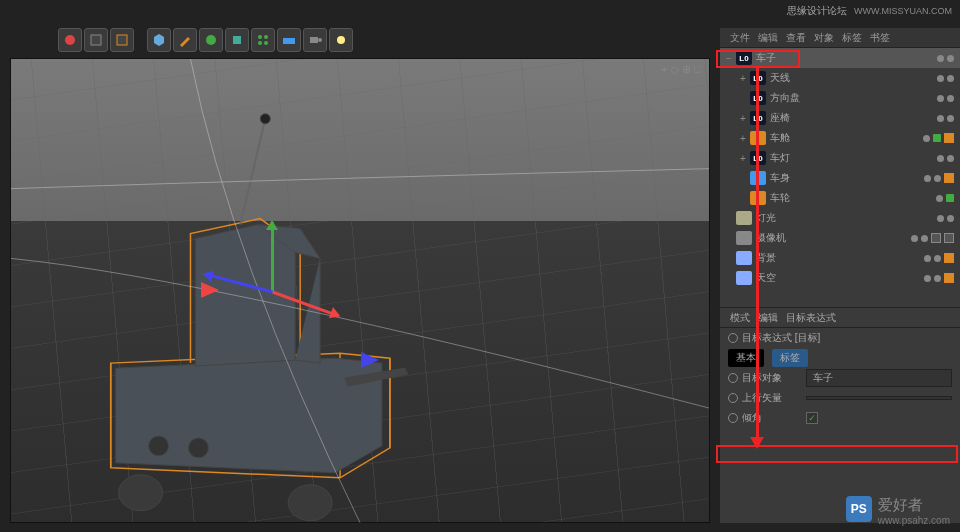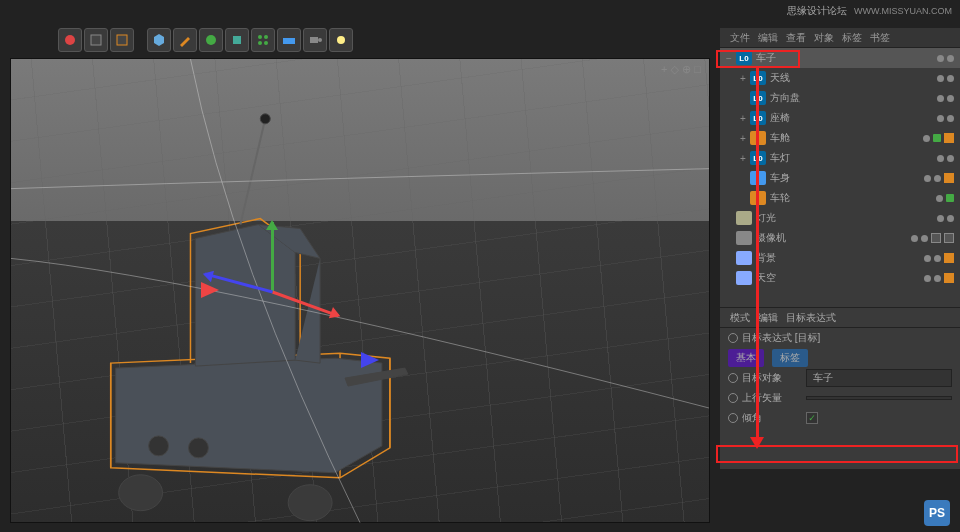--- a/index.html
+++ b/index.html
@@ -18,50 +18,50 @@
 .gizmo-arrow{position:absolute;width:3px;height:70px;transform-origin:bottom center}
 .gizmo-y{background:#4a4;bottom:0;left:0}
 .gizmo-y::after{content:'';position:absolute;top:-8px;left:-5px;border:6px solid transparent;border-bottom:10px solid #4a4}
 .gizmo-x{background:#e44;bottom:0;left:0;transform:rotate(110deg)}
 .gizmo-x::after{content:'';position:absolute;top:-8px;left:-5px;border:6px solid transparent;border-bottom:10px solid #e44}
 .gizmo-z{background:#44e;bottom:0;left:0;transform:rotate(-75deg)}
 .gizmo-z::after{content:'';position:absolute;top:-8px;left:-5px;border:6px solid transparent;border-bottom:10px solid #44e}
 .flag-r{position:absolute;top:100px;left:130px;border-left:18px solid #e44;border-top:8px solid transparent;border-bottom:8px solid transparent}
 .flag-b{position:absolute;top:170px;left:290px;border-left:18px solid #44e;border-top:8px solid transparent;border-bottom:8px solid transparent}
 .car-svg{position:absolute;inset:0}
-.right-panel{position:absolute;top:28px;right:0;width:240px;height:441px;background:#3a3a3a;display:flex;flex-direction:column}
+.right-panel{position:absolute;top:28px;right:0;width:240px;height:495px;background:#3a3a3a;display:flex;flex-direction:column}
 .panel-menu{height:20px;display:flex;gap:8px;padding:3px 10px;background:#353535;border-bottom:1px solid #222}
 .panel-menu span{font-size:10px;color:#999}
 .hierarchy{flex:0 0 260px;overflow:hidden;border-bottom:1px solid #222;position:relative}
 .tree-row{height:20px;display:flex;align-items:center;padding-left:4px;position:relative}
 .tree-row.selected{background:#555}
 .tree-indent{display:inline-block}
 .tree-exp{width:10px;text-align:center;color:#888;cursor:pointer}
 .tree-ico{width:16px;height:14px;margin:0 2px;display:inline-flex;align-items:center;justify-content:center;font-size:8px;border-radius:2px}
-.ico-lo{background:#0369a1;color:#fff;font-weight:bold}
+.ico-lo{background:#0f172a;color:#fff;font-weight:bold}
 .ico-blue{background:#49e}
 .ico-orange{background:#d82}
 .ico-cam{background:#888}
 .ico-light{background:#aa8}
 .ico-sky{background:#8af}
 .tree-label{margin-left:2px;color:#aaa}
 .tree-tags{position:absolute;right:6px;display:flex;gap:3px;align-items:center}
 .tag-dot{width:7px;height:7px;border-radius:50%;background:#888}
 .tag-chk{width:8px;height:8px;background:#4a4;border-radius:1px}
 .tag-sq{width:10px;height:10px;background:#d82}
 .tag-sq2{width:10px;height:10px;background:#555;border:1px solid #888}
 .highlight-row1{position:absolute;top:50px;left:716px;width:84px;height:18px;border:2px solid #e22;z-index:50}
 .highlight-row2{position:absolute;top:445px;left:716px;width:242px;height:18px;border:2px solid #e22;z-index:50}
 .red-arrow{position:absolute;top:68px;left:756px;width:3px;height:378px;background:#e22;z-index:50}
 .red-arrow::after{content:'';position:absolute;bottom:-10px;left:-6px;border:7px solid transparent;border-top:12px solid #e22}
 .props{flex:1;background:#3a3a3a}
 .props-menu{height:20px;display:flex;gap:8px;padding:3px 10px;border-bottom:1px solid #222}
 .props-row{height:20px;display:flex;align-items:center;padding:0 8px;gap:4px}
 .props-row .radio{width:10px;height:10px;border:1px solid #888;border-radius:50%;display:inline-block}
-.tab{padding:2px 8px;background:#4c1d95;border-radius:2px;margin-right:4px}
+.tab{padding:2px 8px;background:#000000;border-radius:2px;margin-right:4px}
 .tab.active{background:#2a5a8a}
 .field-label{min-width:60px}
 .field-val{background:#333;padding:1px 6px;border:1px solid #222;flex:1}
 .chk{width:12px;height:12px;background:#333;border:1px solid #666;display:inline-flex;align-items:center;justify-content:center}
 .chk.on::after{content:'✓';color:#4a4;font-size:9px}
 .watermark-br{position:absolute;bottom:6px;right:10px;display:flex;align-items:flex-start;gap:6px;z-index:100}
 .watermark-br .logo{width:26px;height:26px;background:#3a7abd;border-radius:4px;color:#fff;font-size:12px;font-weight:bold;display:flex;align-items:center;justify-content:center}
 .watermark-br .txt{font-size:15px;color:#888}
 .watermark-br .url{font-size:10px;color:#777}
 </style>
@@ -347,13 +347,17 @@
     </div>
   </div>
 </div>
 
 <div class="highlight-row1"></div>
 <div class="highlight-row2"></div>
 <div class="red-arrow"></div>
 
 <div class="watermark-br">
   <div class="logo">PS</div>
+  <div>
+    <div class="txt">爱好者</div>
+    <div class="url">www.psahz.com</div>
+  </div>
 </div>
 
 </body></html>

